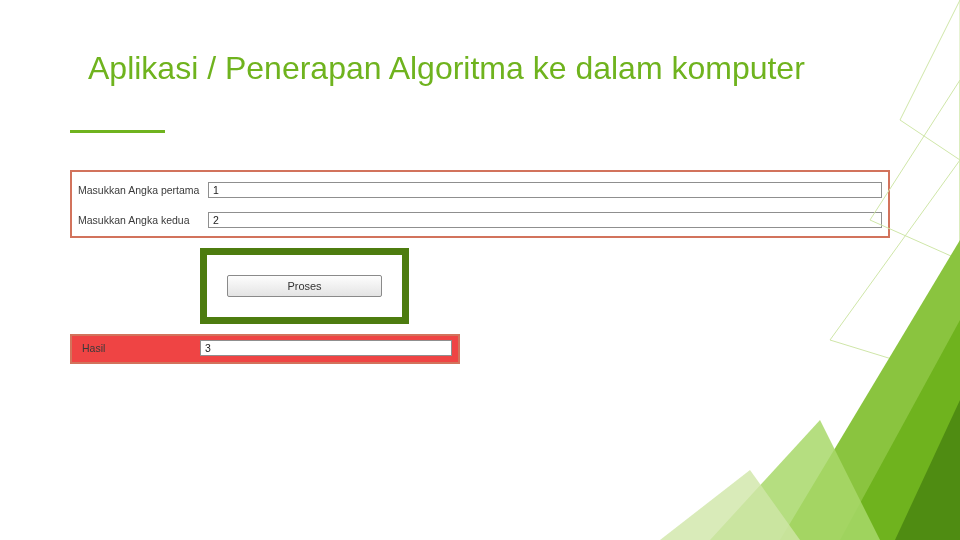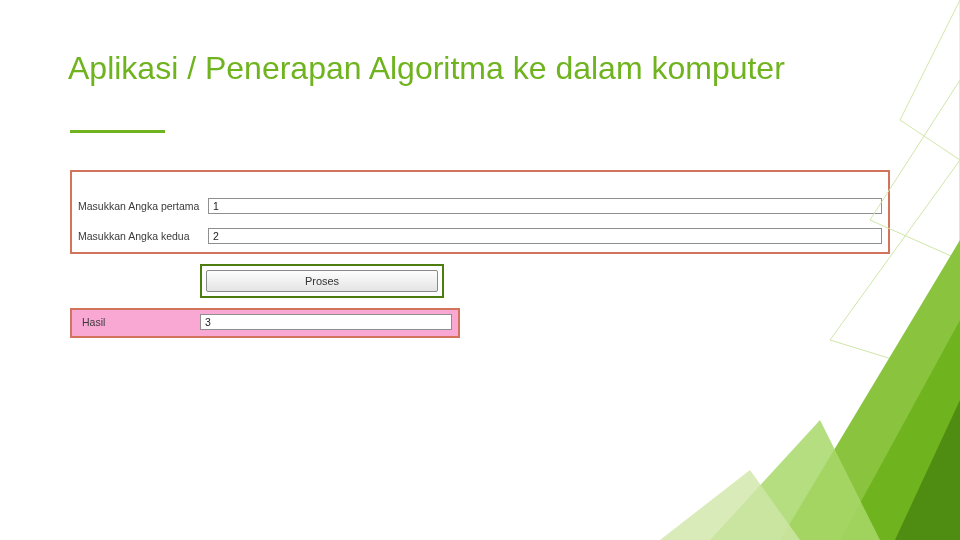--- a/index.html
+++ b/index.html
@@ -6,21 +6,21 @@
   html, body { width: 960px; height: 540px; overflow: hidden; font-family: "Trebuchet MS", "Segoe UI", sans-serif; background: #fff; }
   .slide {
     position: relative;
     width: 960px;
     height: 540px;
     background: #ffffff;
   }
   .title {
     position: absolute;
     top: 50px;
-    left: 68px;
+    left: 88px;
     right: 100px;
     font-size: 32px;
     line-height: 1.15;
     color: #6fb31e;
     font-weight: 400;
   }
   .title-underline {
     position: absolute;
     top: 130px;
     left: 70px;
@@ -43,21 +43,20 @@
 
   .inputs-box {
     border: 2px solid #d2735c;
     padding: 6px 6px 4px 6px;
     background: #fff;
   }
   .input-row {
     display: flex;
     align-items: center;
     padding: 4px 0;
-    margin-top: 16px;
   }
   .input-row + .input-row { margin-top: 6px; justify-content: space-between; }
   .input-label {
     width: 130px;
     flex: 0 0 130px;
     font-size: 10.5px;
     color: #3a3a3a;
   }
   .input-field {
     flex: 1;
@@ -67,23 +66,23 @@
     background: #fff;
     font-size: 10.5px;
     line-height: 14px;
     color: #222;
     font-family: inherit;
   }
 
   .proses-box {
     margin-top: 10px;
     margin-left: 130px;
-    width: 244px;
-    border: 2px solid #4d7c0f;
-    padding: 4px;
+    width: 209px;
+    border: 7px solid #4d7c0f;
+    padding: 20px;
     background: #fff;
   }
   .proses-btn {
     display: block;
     width: 100%;
     height: 22px;
     border: 1px solid #8a8a8a;
     border-radius: 2px;
     background: linear-gradient(#fdfdfd, #e4e4e4);
     font-size: 11px;
@@ -93,21 +92,21 @@
     font-family: inherit;
     cursor: pointer;
   }
 
   .hasil-box {
     margin-top: 10px;
     margin-left: 0;
     width: 390px;
     border: 2px solid #d2735c;
     padding: 4px 6px 6px 10px;
-    background: #f9a8d4;
+    background: #ef4444;
     display: flex;
     align-items: center;
   }
   .hasil-label {
     width: 118px;
     flex: 0 0 118px;
     font-size: 10.5px;
     color: #3a3a3a;
   }
   .hasil-field {

